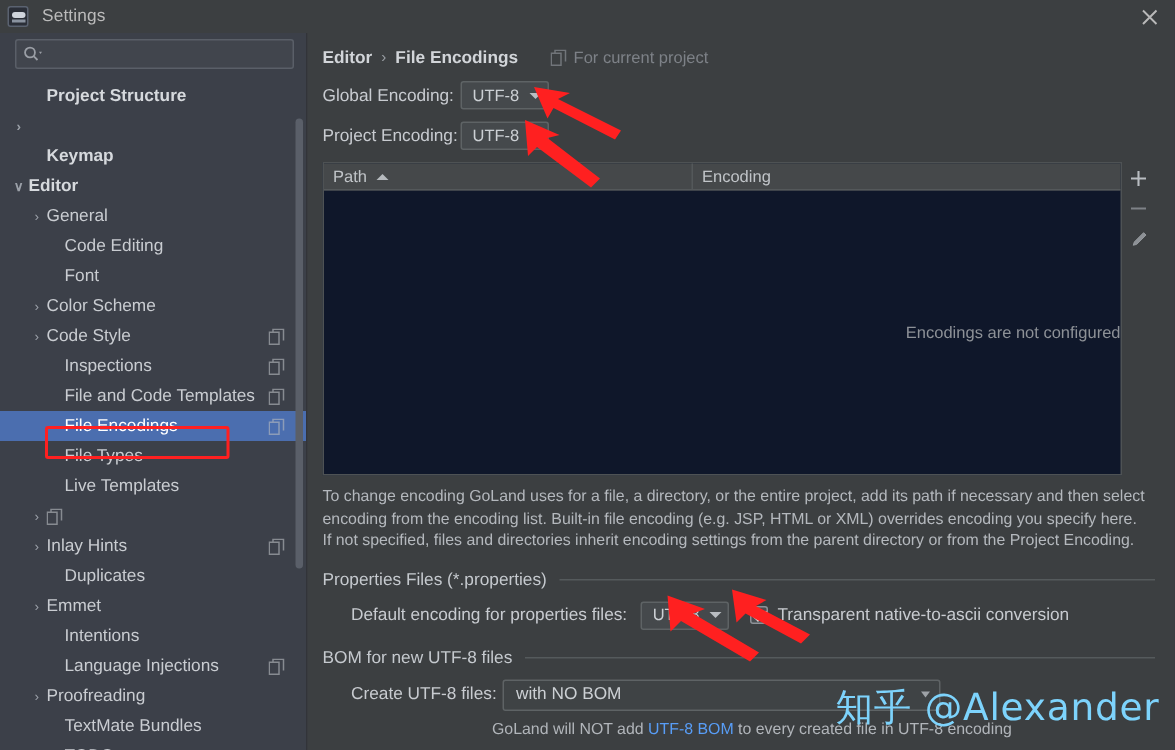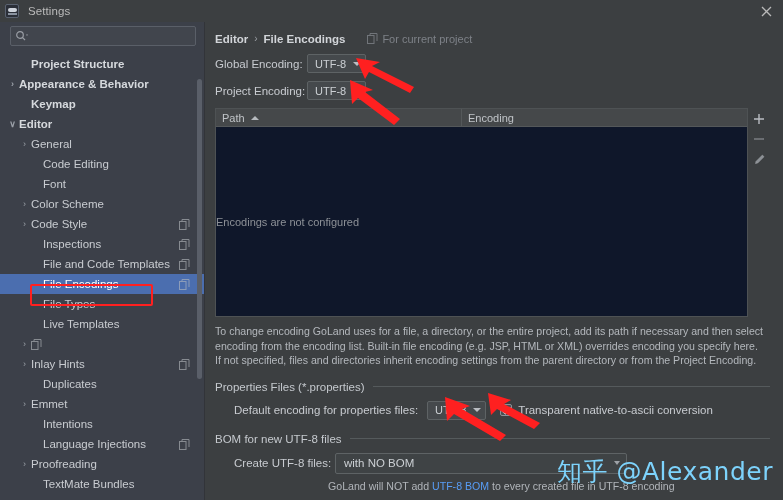--- a/index.html
+++ b/index.html
@@ -256,21 +256,21 @@
     margin-left: 6px;
     width: 0; height: 0;
     border-left: 4px solid transparent;
     border-right: 4px solid transparent;
     border-bottom: 4px solid #b6babe;
   }
   .tbody {
     flex: 1 1 auto;
     display: flex;
     align-items: center;
-    justify-content: flex-start;
+    justify-content: flex-end;
     color: #8d9197;
     font-size: 11px;
   }
   .table-tools {
     width: 22px;
     flex: 0 0 22px;
     display: flex;
     flex-direction: column;
     align-items: center;
     padding-top: 1px;
@@ -422,21 +422,20 @@
           <input class="search-input" type="text" value="" placeholder="" style="">
         </div>
       </div>
       <div class="tree" id="tree">
         <div class="tree-item bold" style="padding-left: 18px;">
             <span class="twisty"></span>
             <span class="tree-label">Project Structure</span>
           </div>
           <div class="tree-item bold" style="padding-left: 6px;">
             <span class="twisty">›</span>
-            <span class="tree-label">Appearance &amp; Behavior</span>
           </div>
           <div class="tree-item bold" style="padding-left: 18px;">
             <span class="twisty"></span>
             <span class="tree-label">Keymap</span>
           </div>
           <div class="tree-item bold" style="padding-left: 6px;">
             <span class="twisty">∨</span>
             <span class="tree-label">Editor</span>
           </div>
           <div class="tree-item" style="padding-left: 18px;">

